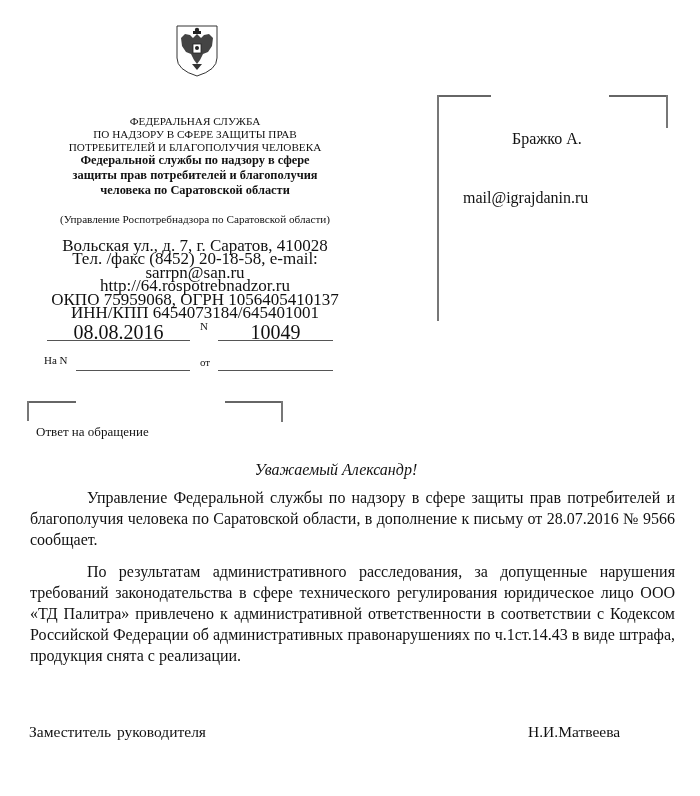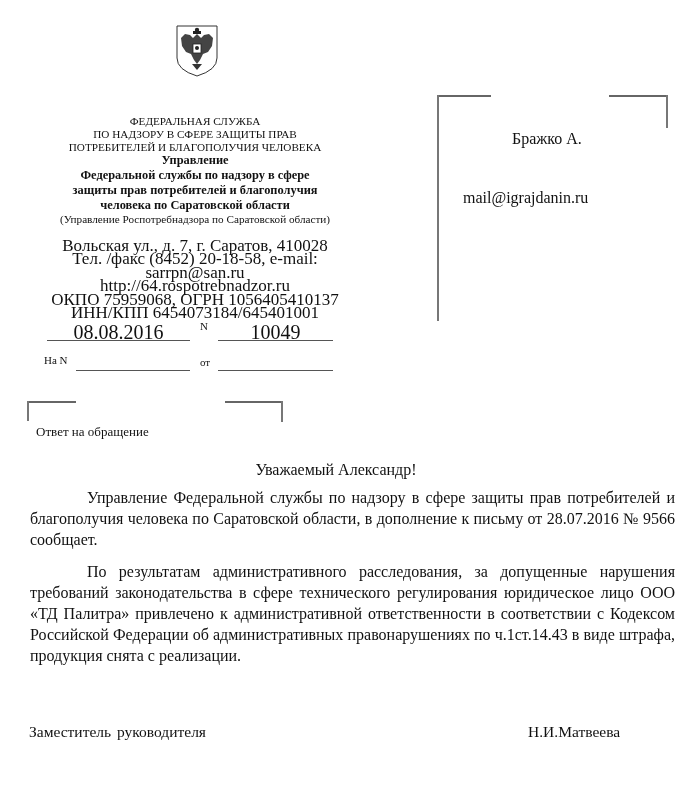--- a/index.html
+++ b/index.html
@@ -18,21 +18,21 @@
     .hdr-dept-short { top: 213px; font-size: 11.2px; line-height: 13px; }
     .hdr-contacts { top: 239px; font-size: 17px; line-height: 13.4px; }
     .line { background: #555; height: 1px; }
     .vline { background: #777; width: 2px; }
     .hline { background: #666; height: 2px; }
     .regfield { font-size: 20px; text-align: center; }
     .small { font-size: 11px; }
     .recipient-name { left: 512px; top: 130px; font-size: 16px; }
     .recipient-email { left: 463px; top: 189px; font-size: 16px; }
     .subject { left: 36px; top: 424px; font-size: 13px; }
-    .greeting { left: 0; width: 672px; top: 461px; text-align: center; font-size: 16px; }
+    .greeting { left: 0; width: 672px; top: 461px; text-align: center; font-size: 16px; font-style: italic; }
     .body-text {
       left: 30px; width: 645px; font-size: 16px; line-height: 21px;
       text-align: justify; text-indent: 57px;
     }
     .p1 { top: 487px; }
     .p2 { top: 561px; }
     .sign-title { left: 29px; top: 723px; font-size: 15.5px; word-spacing: 2px; text-align: center; }
     .sign-name { left: 528px; top: 723px; font-size: 15.5px; }
   </style>
 </head>
@@ -52,21 +52,20 @@
   </svg>
 </div>
 
 <div class="abs hdr-block hdr-service">
   <div>ФЕДЕРАЛЬНАЯ СЛУЖБА</div>
   <div>ПО НАДЗОРУ В СФЕРЕ ЗАЩИТЫ ПРАВ</div>
   <div>ПОТРЕБИТЕЛЕЙ И БЛАГОПОЛУЧИЯ ЧЕЛОВЕКА</div>
 </div>
 
 <div class="abs hdr-block hdr-dept">
-  <div>Управление</div>
   <div>Федеральной службы по надзору в сфере</div>
   <div>защиты прав потребителей и благополучия</div>
   <div>человека по Саратовской области</div>
 </div>
 
 <div class="abs hdr-block hdr-dept-short">(Управление Роспотребнадзора по Саратовской области)</div>
 
 <div class="abs hdr-block hdr-contacts">
   <div>Вольская  ул., д. 7,  г. Саратов,  410028</div>
   <div>Тел. /факс (8452) 20-18-58, e-mail: sarrpn@san.ru</div>

